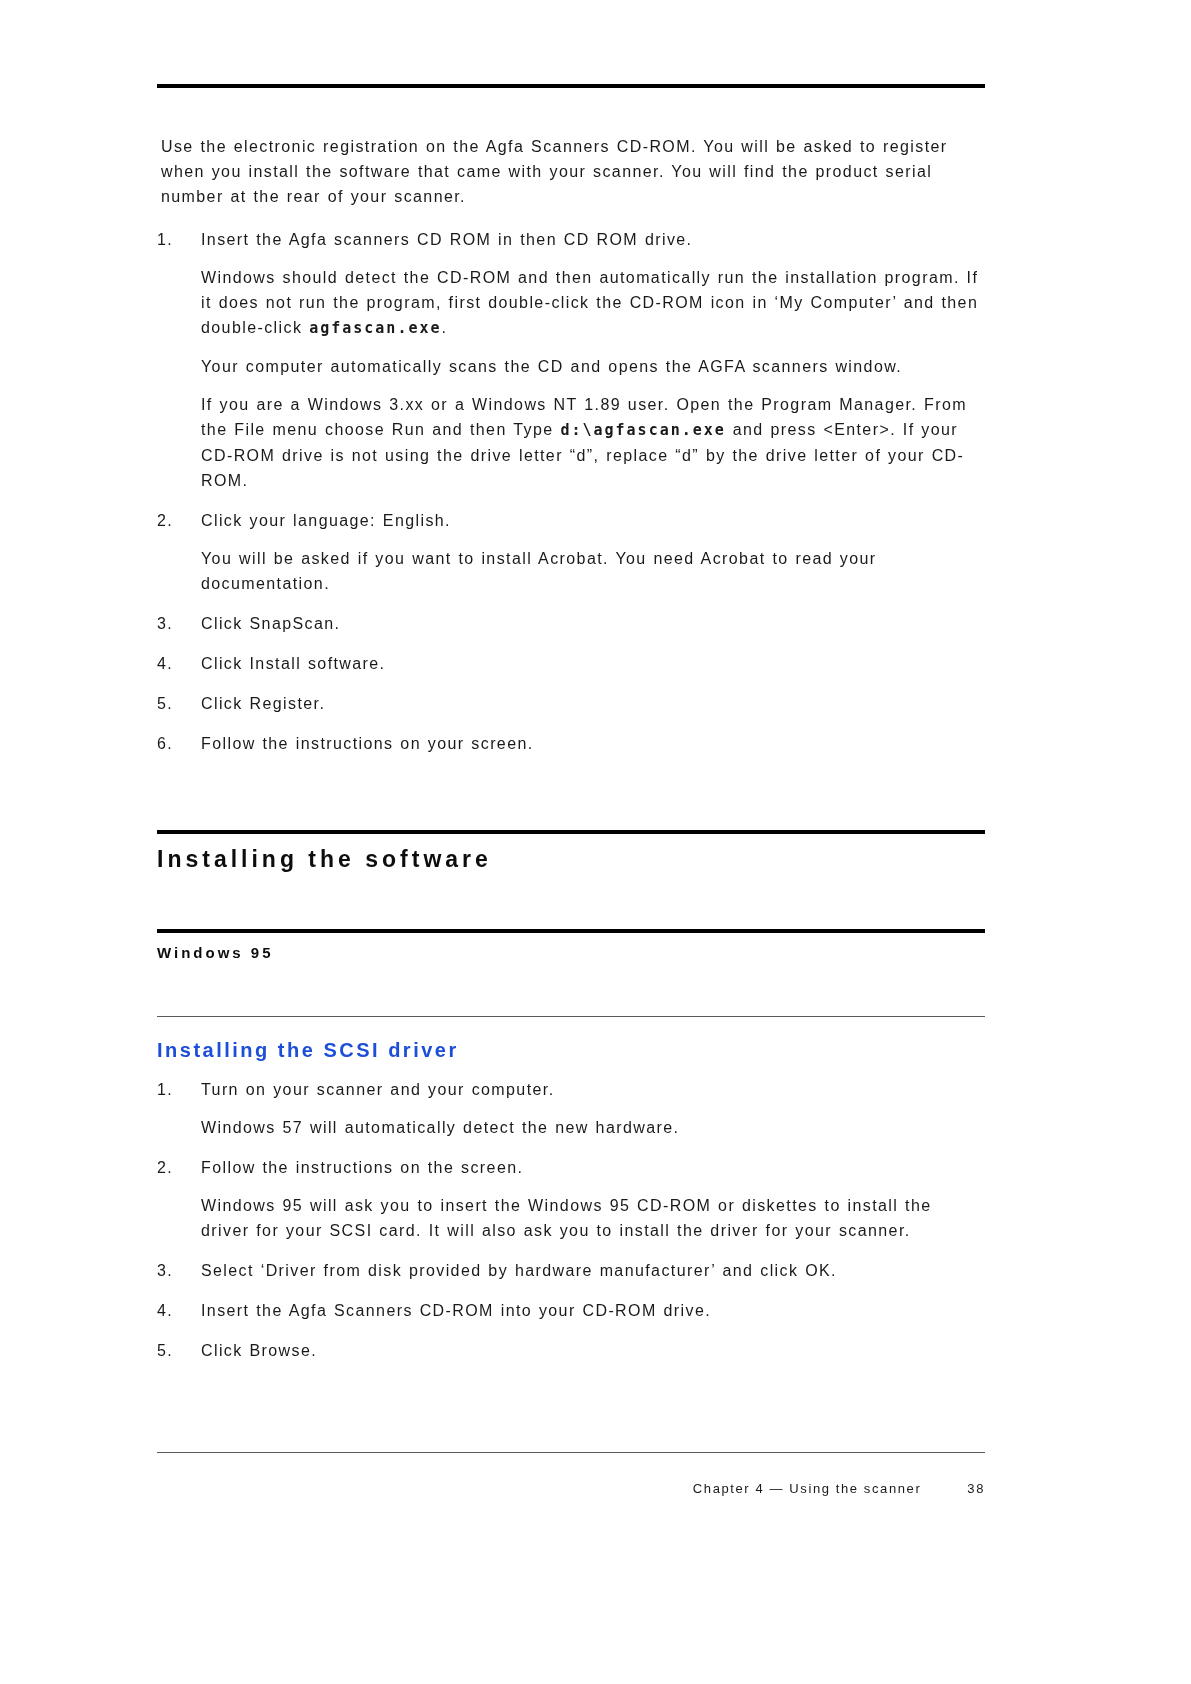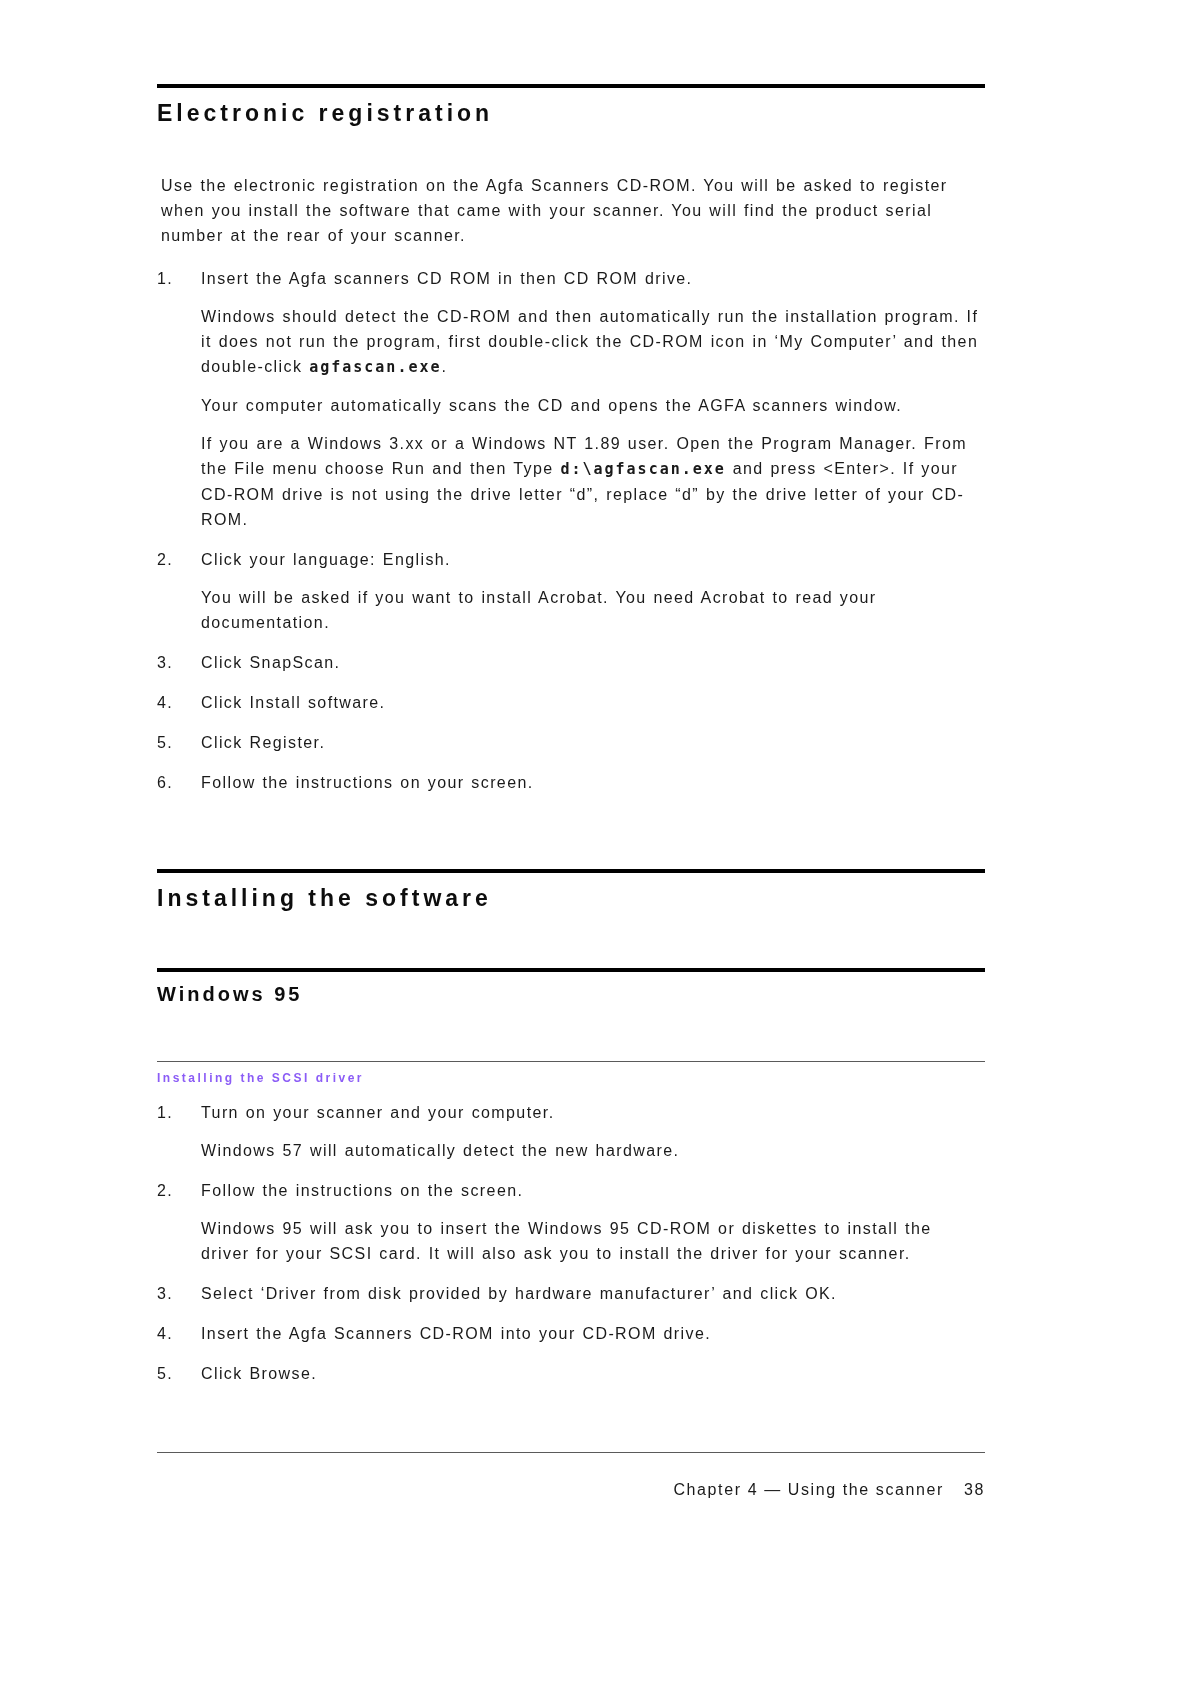--- a/index.html
+++ b/index.html
@@ -23,32 +23,32 @@
   .rule-thin  { height: 1px; background: #5a5a5a; border: none; margin: 0; }
 
   .h-main {
     font-size: 23px;
     font-weight: bold;
     letter-spacing: 4px;
     margin: 12px 0 0 0;
     color: #0d0d0d;
   }
   .h-sub {
-    font-size: 20px;
+    font-size: 15px;
     font-weight: bold;
     letter-spacing: 3px;
     margin: 11px 0 0 0;
     color: #0d0d0d;
   }
   .h-small {
-    font-size: 12px;
+    font-size: 20px;
     font-weight: bold;
     letter-spacing: 2.5px;
-    margin: 9px 0 0 0;
-    color: #8b5cf6;
+    margin: 22px 0 0 0;
+    color: #1d4ed8;
   }
 
   .body-text {
     font-size: 16px;
     line-height: 25px;
     letter-spacing: 1.4px;
     word-spacing: 1px;
     color: #1a1a1a;
   }
   .intro { margin: 46px 0 0 4px; }
@@ -81,36 +81,35 @@
   .footer {
     position: absolute;
     left: 157px;
     top: 1452px;
     width: 828px;
   }
   .footer-row {
     display: flex;
     justify-content: flex-end;
     align-items: baseline;
-    gap: 20px;
+    gap: 46px;
     margin-top: 28px;
-    font-size: 16px;
+    font-size: 13px;
     letter-spacing: 1.6px;
     color: #1a1a1a;
   }
 </style>
 </head>
 <body>
 
 <div class="page">
   <div class="content">
 
     <div style="margin-top:84px;">
       <div class="rule-thick"></div>
-      <h1 class="h-main">Electronic registration</h1>
 
       <p class="body-text intro">Use the electronic registration on the Agfa Scanners CD-ROM. You will be asked to register when you install the software that came with your scanner. You will find the product serial number at the rear of your scanner.</p>
 
       <div class="steps steps-top">
 
         <div class="list-item body-text">
           <span class="num">1.</span>
           <div class="li-body">
             <p class="li-text">Insert the Agfa scanners CD ROM in then CD ROM drive.</p>
             <p class="li-sub"><span>Windows should detect the CD-ROM and then automatically run the installation program. If it does not run the program, first double-click the CD-ROM icon in ‘My Computer’ and then double-click </span><span class="mono">agfascan.exe</span><span>.</span></p>

